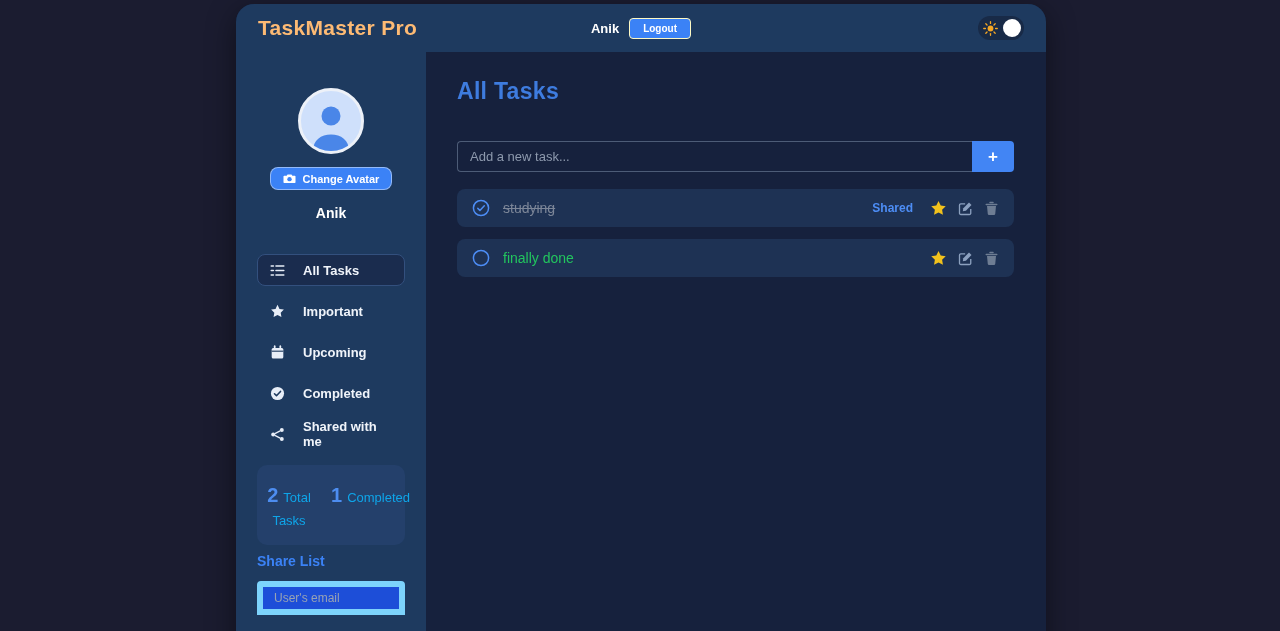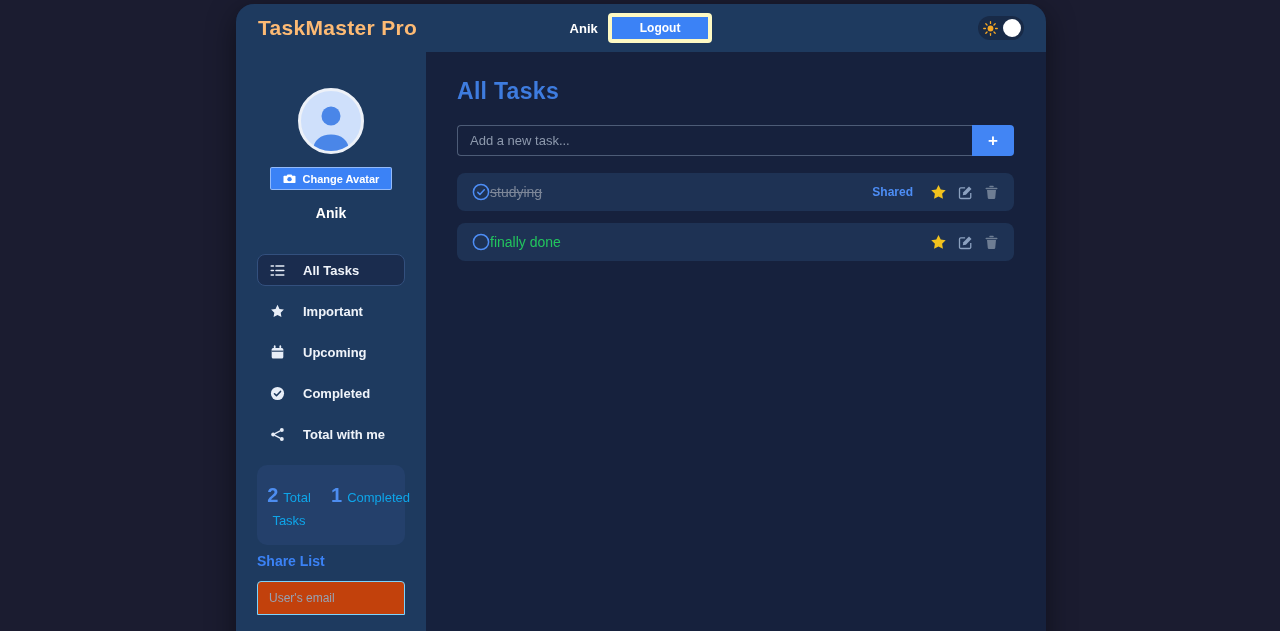--- a/index.html
+++ b/index.html
@@ -21,23 +21,23 @@
   .app-header {
     height: 48px; flex: 0 0 48px;
     background: #1e3a5f;
     display: flex; align-items: center;
     padding: 0 22px;
   }
   .app-title { flex: 1; font-size: 21px; font-weight: bold; letter-spacing: .3px; color: #fdba74; }
   .header-user { display: flex; align-items: center; gap: 10px; }
   .header-username { font-size: 13px; font-weight: bold; color: #ffffff; }
   .logout-btn {
-    background: #3b82f6; color: #fff; border: 4px solid #fef9c3;
-    font-family: inherit; font-size: 12px; font-weight: bold;
-    padding: 4px 28px; border-radius: 4px; cursor: pointer;
+    background: #3b82f6; color: #fff; border: 1px solid #fef9c3;
+    font-family: inherit; font-size: 10px; font-weight: bold;
+    padding: 4px 13px; border-radius: 4px; cursor: pointer;
   }
   .header-right { flex: 1; display: flex; justify-content: flex-end; }
   .theme-toggle {
     width: 46px; height: 24px; background: #182a47; border-radius: 12px;
     display: flex; align-items: center; padding: 0 3px; cursor: pointer;
     justify-content: space-between;
   }
   .sun-icon { display: inline-flex; width: 15px; height: 15px; margin-left: 2px; }
   .toggle-knob { width: 18px; height: 18px; border-radius: 50%; background: #ffffff; }
 
@@ -51,21 +51,21 @@
   }
   .avatar {
     width: 66px; height: 66px; border-radius: 50%;
     background: #cfe0fb; border: 3px solid #edf1f8;
     overflow: hidden; display: flex; justify-content: center; align-items: flex-end;
     cursor: pointer;
   }
   .change-avatar {
     margin-top: 13px; height: 23px;
     background: #3b82f6; color: #fff; border: 1px solid rgba(255,255,255,.45);
-    border-radius: 2px; font-family: inherit; font-size: 11px; font-weight: bold;
+    border-radius: 8px; font-family: inherit; font-size: 11px; font-weight: bold;
     padding: 0 12px; display: flex; align-items: center; gap: 7px; cursor: pointer;
   }
   .camera-icon { display: inline-flex; width: 13px; height: 13px; }
   .sidebar-username { margin-top: 15px; font-size: 14px; font-weight: bold; color: #ffffff; }
 
   .side-nav { margin-top: 33px; width: 100%; display: flex; flex-direction: column; gap: 9px; }
   .nav-item {
     height: 32px; display: flex; align-items: center; gap: 18px;
     padding: 0 12px; border-radius: 8px; cursor: pointer;
     color: #f0f4fa; font-size: 13px; font-weight: bold;
@@ -79,43 +79,43 @@
     padding: 15px 8px 14px 8px;
     display: flex; justify-content: center; gap: 18px;
   }
   .stat { width: 66px; text-align: center; line-height: 1.55; font-size: 13px; }
   .stat-num { color: #4d8df0; font-size: 20px; font-weight: bold; margin-right: 5px; }
   .stat-label { color: #0ea5e9; }
 
   .share-heading { margin-top: 8px; align-self: flex-start; color: #3b82f6; font-size: 14px; font-weight: bold; }
   .share-email {
     margin-top: 12px; width: 100%; height: 34px;
-    background: #c2410c; border: 1px solid #7dd3fc; border-radius: 4px 4px 0 0;
+    background: #1d4ed8; border: 6px solid #7dd3fc; border-radius: 4px 4px 0 0;
     color: #dfe5ee; font-family: inherit; font-size: 12px; padding: 0 11px;
   }
   .share-email::placeholder { color: #97a2b4; }
 
   
   .main { flex: 1; padding: 26px 32px 0 31px; }
   .main-heading { color: #3e7cdf; font-size: 23px; font-weight: bold; letter-spacing: .3px; }
-  .add-row { margin-top: 20px; display: flex; height: 31px; border-radius: 9px; }
+  .add-row { margin-top: 36px; display: flex; height: 31px; border-radius: 9px; }
   .add-input {
     flex: 1; background: transparent; border: 1px solid #4d5c77;
     border-right: none; border-radius: 4px 0 0 4px;
     color: #dfe5ee; font-family: inherit; font-size: 13px; padding: 0 12px;
   }
   .add-input::placeholder { color: #8d99ad; }
   .add-btn {
     width: 42px; background: #4285f4; border: none; border-radius: 0 4px 4px 0;
     color: #fff; font-size: 17px; font-weight: bold; cursor: pointer; font-family: inherit;
   }
   .task-list { margin-top: 17px; display: flex; flex-direction: column; gap: 12px; }
   .task-row {
     height: 38px; background: #1e3254; border-radius: 8px;
-    display: flex; align-items: center; padding: 0 15px; 
+    display: flex; align-items: center; padding: 0 15px; gap: 13px;
   }
   .task-state-icon { display: inline-flex; width: 18px; height: 18px; color: #4d8df5; cursor: pointer; }
   .task-title { font-size: 14px; color: #22c55e; }
   .task-title.done { color: #7c8698; text-decoration: line-through; }
   .task-actions { margin-left: auto; display: flex; align-items: center; gap: 11px; }
   .shared-badge { color: #4d8df5; font-size: 12px; font-weight: bold; margin-right: 6px; }
   .star-btn { display: inline-flex; width: 17px; height: 17px; color: #f2c21d; cursor: pointer; }
   .edit-btn { display: inline-flex; width: 15px; height: 15px; color: #8ca1bf; cursor: pointer; }
   .trash-btn { display: inline-flex; width: 15px; height: 15px; color: #6e7d93; cursor: pointer; }
   svg { width: 100%; height: 100%; display: block; }
@@ -222,21 +222,21 @@
         <div class="nav-item">
           <span class="nav-icon">
             <svg viewBox="0 0 16 16">
                 <circle cx="12.6" cy="3.2" r="2.1" fill="currentColor"></circle>
                 <circle cx="3.4" cy="8" r="2.1" fill="currentColor"></circle>
                 <circle cx="12.6" cy="12.8" r="2.1" fill="currentColor"></circle>
                 <line x1="5.2" y1="7" x2="10.8" y2="4.1" stroke="currentColor" stroke-width="1.4"></line>
                 <line x1="5.2" y1="9" x2="10.8" y2="11.9" stroke="currentColor" stroke-width="1.4"></line>
               </svg>
           </span>
-          <span>Total with me</span>
+          <span>Shared with me</span>
         </div>
       </nav>
 
       <div class="stats-card">
         <div class="stat">
           <span class="stat-num">2</span><span class="stat-label">Total Tasks</span>
         </div>
         <div class="stat">
           <span class="stat-num">1</span><span class="stat-label">Completed</span>
         </div>

